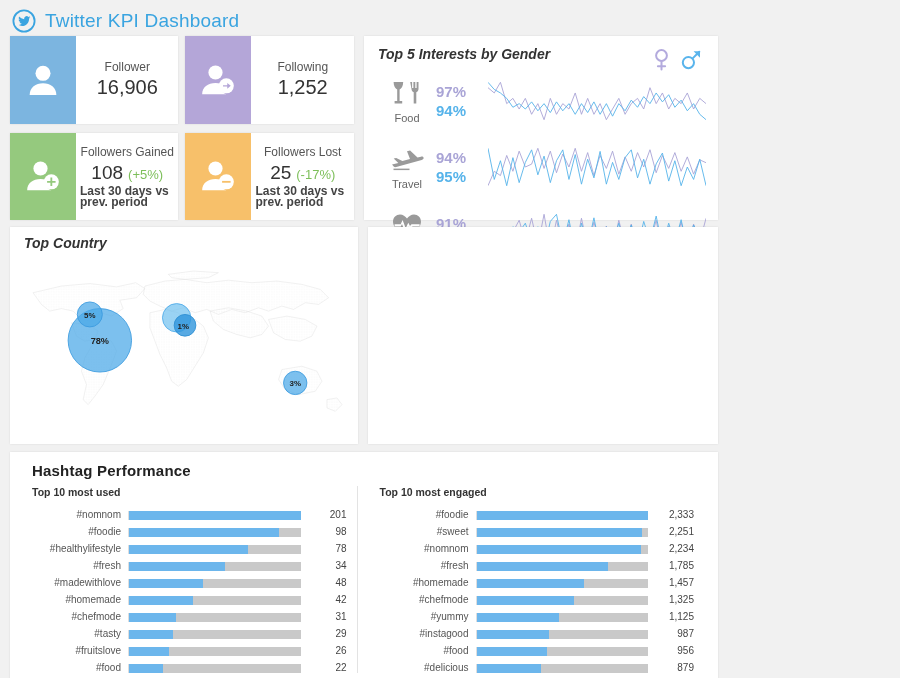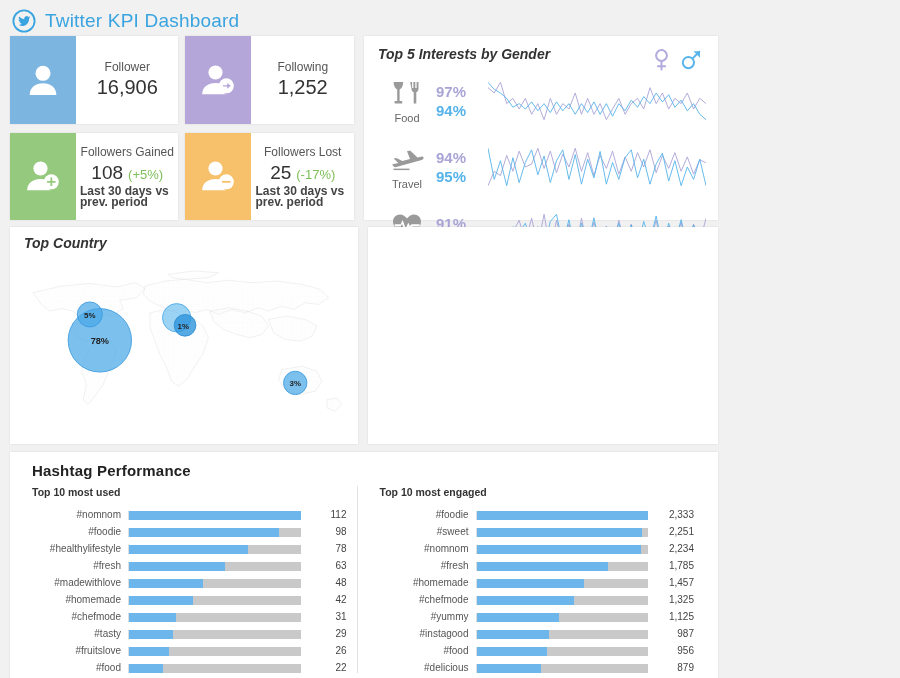--- a/index.html
+++ b/index.html
@@ -367,42 +367,42 @@
       <div class="hash-cols">
 
         <div class="hash-col">
           <div class="sub-title">Top 10 most used</div>
           <div class="bar-rows" id="bars-left">
               <div class="bar-row">
                 <div class="bar-tag">#nomnom</div>
                 <div class="bar-track" style="background: rgb(201, 201, 201);">
                   <div class="bar-fill" style="background: rgb(108, 182, 236); width: 100%;"></div>
                 </div>
-                <div class="bar-val">112</div>
+                <div class="bar-val">201</div>
               </div>
               <div class="bar-row">
                 <div class="bar-tag">#foodie</div>
                 <div class="bar-track" style="background: rgb(201, 201, 201);">
                   <div class="bar-fill" style="background: rgb(108, 182, 236); width: 87.5%;"></div>
                 </div>
                 <div class="bar-val">98</div>
               </div>
               <div class="bar-row">
                 <div class="bar-tag">#healthylifestyle</div>
                 <div class="bar-track" style="background: rgb(201, 201, 201);">
                   <div class="bar-fill" style="background: rgb(108, 182, 236); width: 69.64%;"></div>
                 </div>
                 <div class="bar-val">78</div>
               </div>
               <div class="bar-row">
                 <div class="bar-tag">#fresh</div>
                 <div class="bar-track" style="background: rgb(201, 201, 201);">
                   <div class="bar-fill" style="background: rgb(108, 182, 236); width: 56.25%;"></div>
                 </div>
-                <div class="bar-val">63</div>
+                <div class="bar-val">34</div>
               </div>
               <div class="bar-row">
                 <div class="bar-tag">#madewithlove</div>
                 <div class="bar-track" style="background: rgb(201, 201, 201);">
                   <div class="bar-fill" style="background: rgb(108, 182, 236); width: 42.86%;"></div>
                 </div>
                 <div class="bar-val">48</div>
               </div>
               <div class="bar-row">
                 <div class="bar-tag">#homemade</div>

